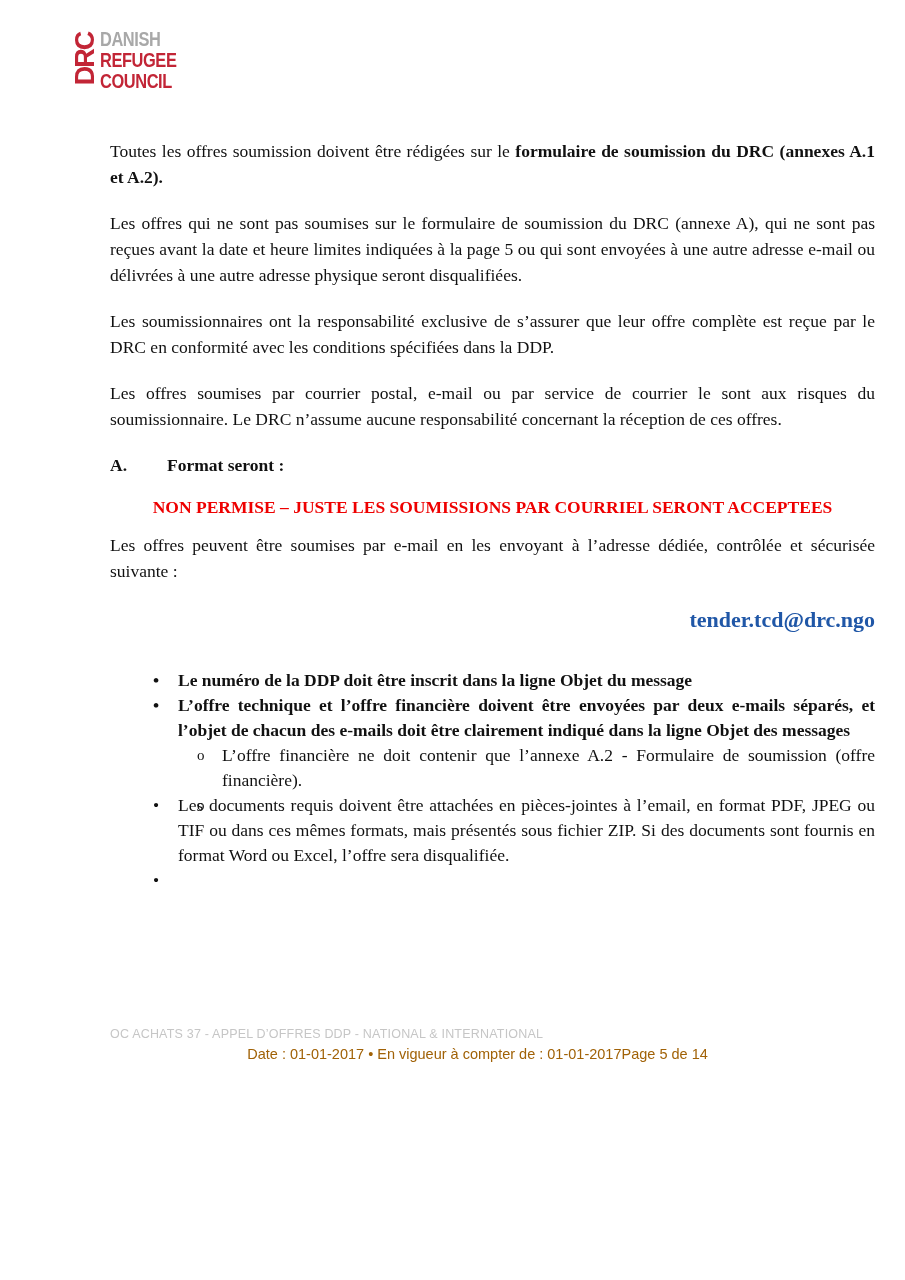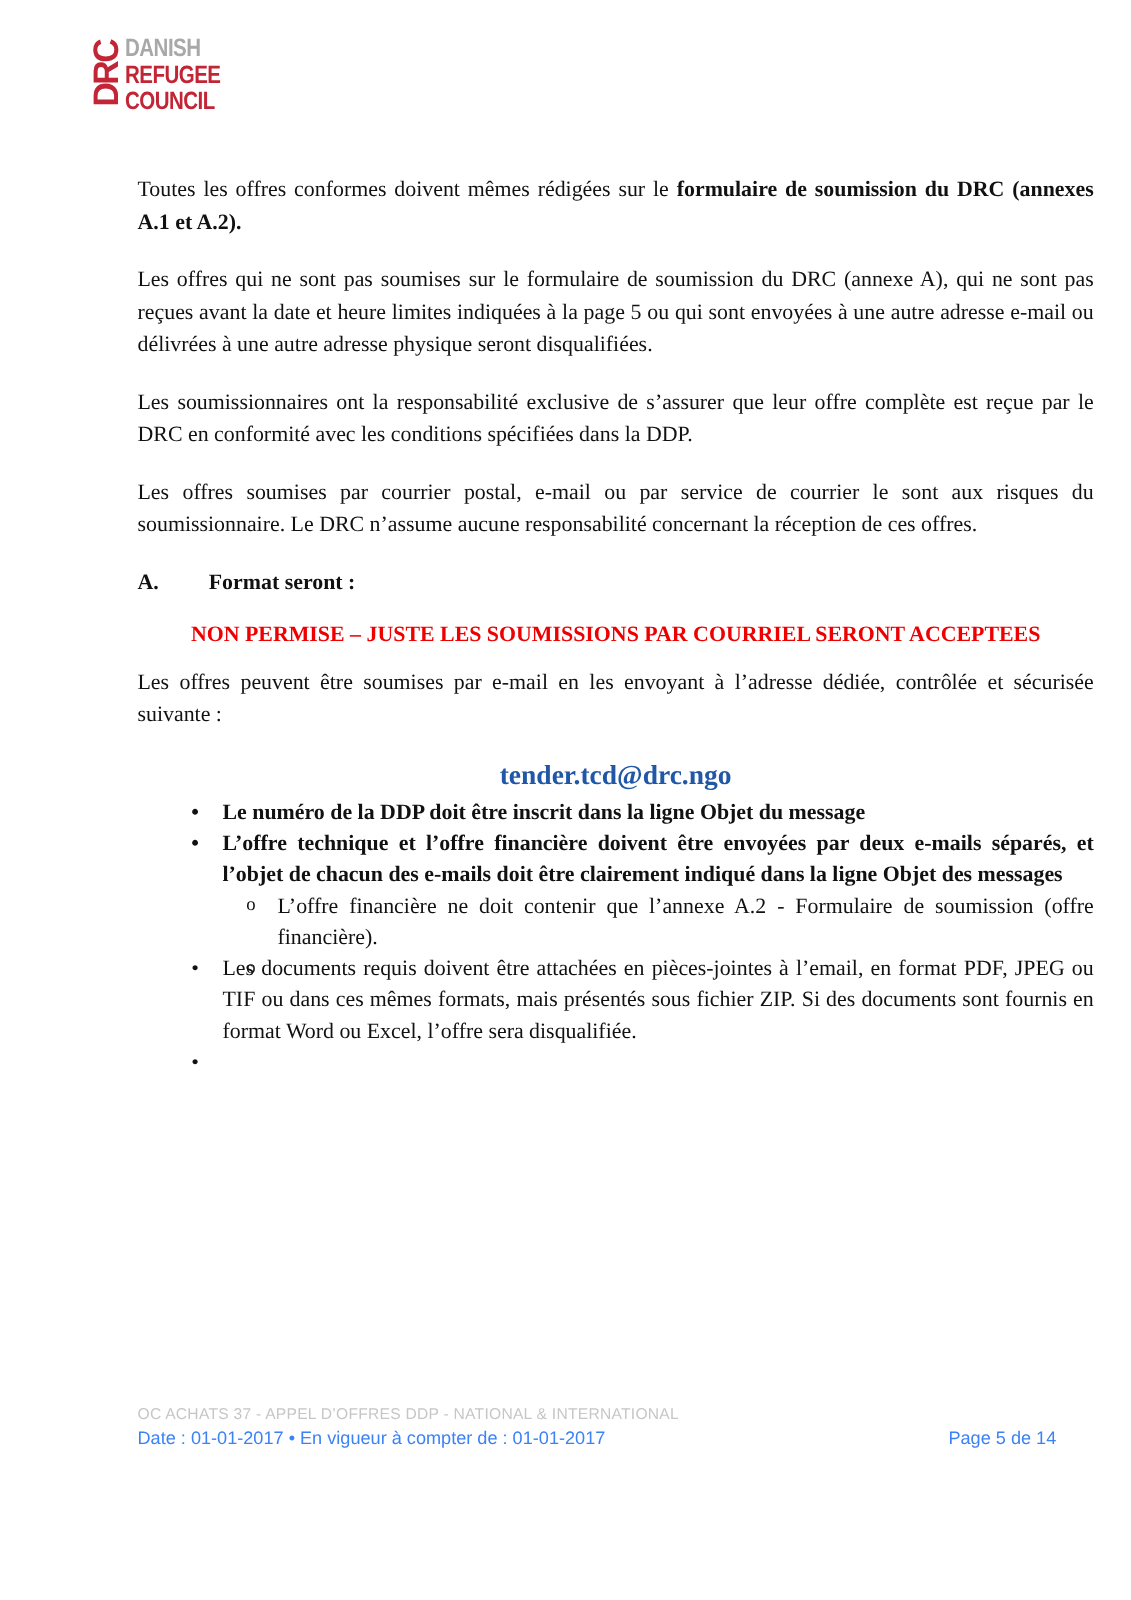--- a/index.html
+++ b/index.html
@@ -61,21 +61,22 @@
   .heading-b{margin-bottom:17px;}
 
   .alert-line{
     color:var(--alert-red);
     font-weight:bold;
     text-align:center;
     margin-bottom:12px;
   }
 
   .email-line{
-    text-align:center;
+    text-align:right;
+    margin-bottom:31px;
     line-height:32px;
   }
   .email-line a{
     color:var(--email-blue);
     font-weight:bold;
     font-size:22px;
     text-decoration:none;
   }
 
   
@@ -86,50 +87,50 @@
   .blist li .marker{
     position:absolute;top:0;
     font-family:"Liberation Serif", serif;
   }
   .blist li.lvl1 .marker{left:43px;}
   .blist li.lvl2 .marker{left:87px;font-size:15px;}
   .blist li.b{font-weight:bold;}
 
   
   .footer{
-    position:absolute;left:110px;top:1123px;width:735px;
+    position:absolute;left:110px;top:1026px;width:735px;
     font-family:"Liberation Sans", sans-serif;
   }
   .footer .ref{
     color:var(--footer-gray);
     font-size:12.5px;line-height:17px;
     letter-spacing:0.2px;
   }
   .footer .row{
-    display:flex;justify-content:space-between;
-    font-size:14.5px;line-height:22px;color:#3b82f6;
+    display:flex;justify-content:center;
+    font-size:14.5px;line-height:22px;color:#a16207;
   }
 </style>
 </head>
 <body>
 
 <div class="page">
 
   <header class="logo">
     <div class="logo-vertical">DRC</div>
     <div class="logo-lines">
       <div class="l1">DANISH</div>
       <div class="l2">REFUGEE</div>
       <div class="l3">COUNCIL</div>
     </div>
   </header>
 
   <main class="doc-body">
 
-    <p class="para just"><span>Toutes les offres conformes doivent mêmes rédigées sur le </span><strong>formulaire de soumission du DRC (annexes A.1 et A.2).</strong></p>
+    <p class="para just"><span>Toutes les offres soumission doivent être rédigées sur le </span><strong>formulaire de soumission du DRC (annexes A.1 et A.2).</strong></p>
 
     <p class="para just p2">Les offres qui ne sont pas soumises sur le formulaire de soumission du DRC (annexe A), qui ne sont pas reçues avant la date et heure limites indiquées à la page 5 ou qui sont envoyées à une autre adresse e-mail ou délivrées à une autre adresse physique seront disqualifiées.</p>
 
     <p class="para just p4">Les soumissionnaires ont la responsabilité exclusive de s’assurer que leur offre complète est reçue par le DRC en conformité avec les conditions spécifiées dans la DDP.</p>
 
     <p class="para just p3">Les offres soumises par courrier postal, e-mail ou par service de courrier le sont aux risques du soumissionnaire. Le DRC n’assume aucune responsabilité concernant la réception de ces offres.</p>
 
     <div class="heading">
       <span class="hlabel">A.</span><span>Format seront :</span>
     </div>

